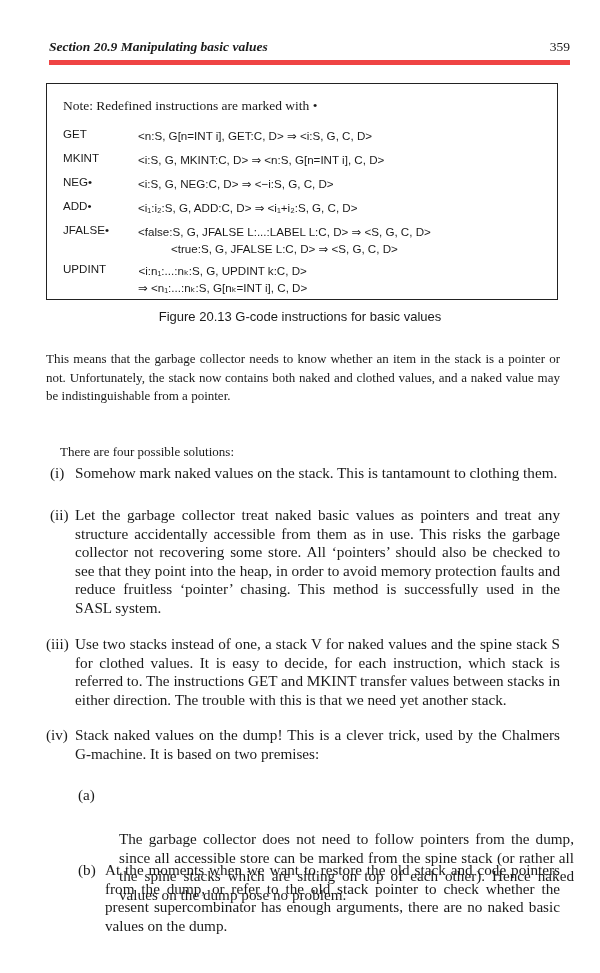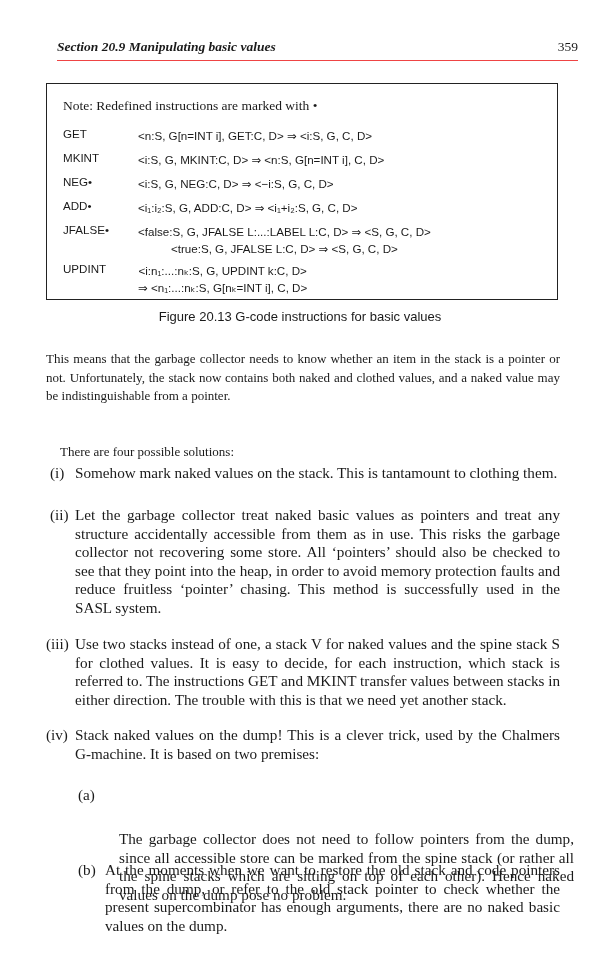--- a/index.html
+++ b/index.html
@@ -1,20 +1,20 @@
 <!DOCTYPE html>
 <html><head>
 <meta charset="utf-8">
 <style>
   html, body { margin: 0; padding: 0; background: #ffffff; }
   body { width: 600px; height: 973px; position: relative; overflow: hidden; color: #1a1a1a; }
   .serif { font-family: "Liberation Serif", "DejaVu Serif", serif; }
   .sans { font-family: "Liberation Sans", "DejaVu Sans", sans-serif; }
 
-  .running-head { position: absolute; left: 57px; top: 38px; width: 521px; height: 22px; border-bottom: 1px solid #ef4444; }
+  .running-head { position: absolute; left: 49px; top: 38px; width: 521px; height: 22px; border-bottom: 5px solid #ef4444; }
   .running-head .section { position: absolute; left: 0; top: 1px; font-style: italic; font-weight: bold; font-size: 13.5px; }
   .running-head .pageno { position: absolute; right: 0; top: 1px; font-size: 13.5px; }
 
   .figure-box { position: absolute; left: 46px; top: 83px; width: 512px; height: 217px; border: 1.5px solid #222; box-sizing: border-box; text-align: center; }
   .note { position: absolute; left: 16px; top: 14px; font-size: 13.5px; }
   .instr { position: absolute; left: 16px; font-size: 11.6px; }
   .instr .op { position: absolute; left: 0; top: 0; white-space: nowrap; }
   .instr .rule { position: absolute; left: 75px; top: 0; white-space: nowrap; line-height: 17px; }
   .instr .rule div { white-space: nowrap; }
 

